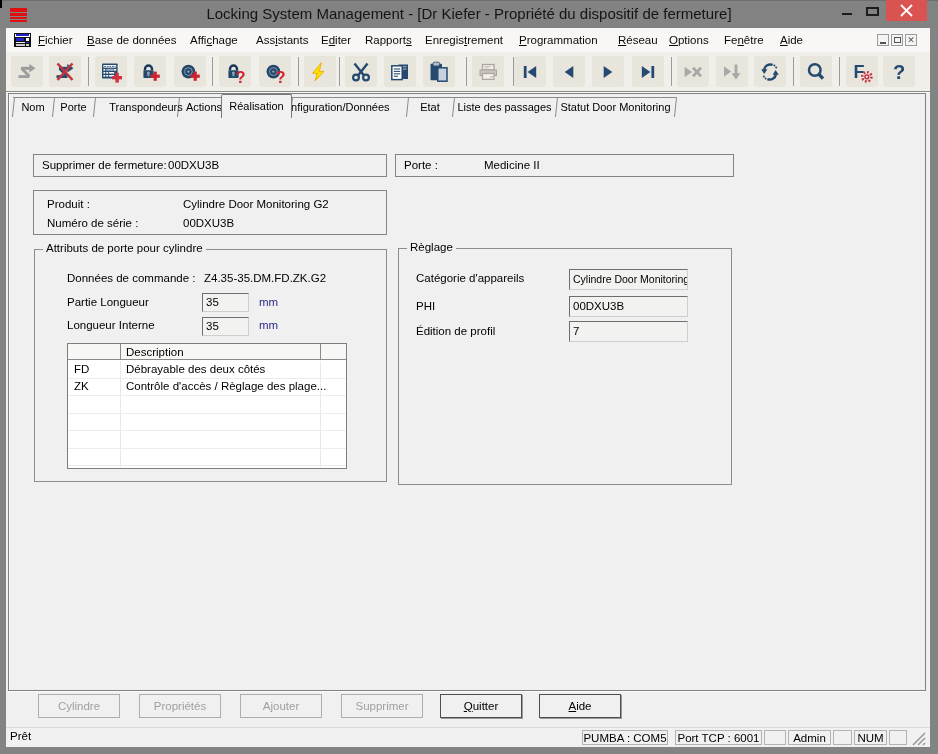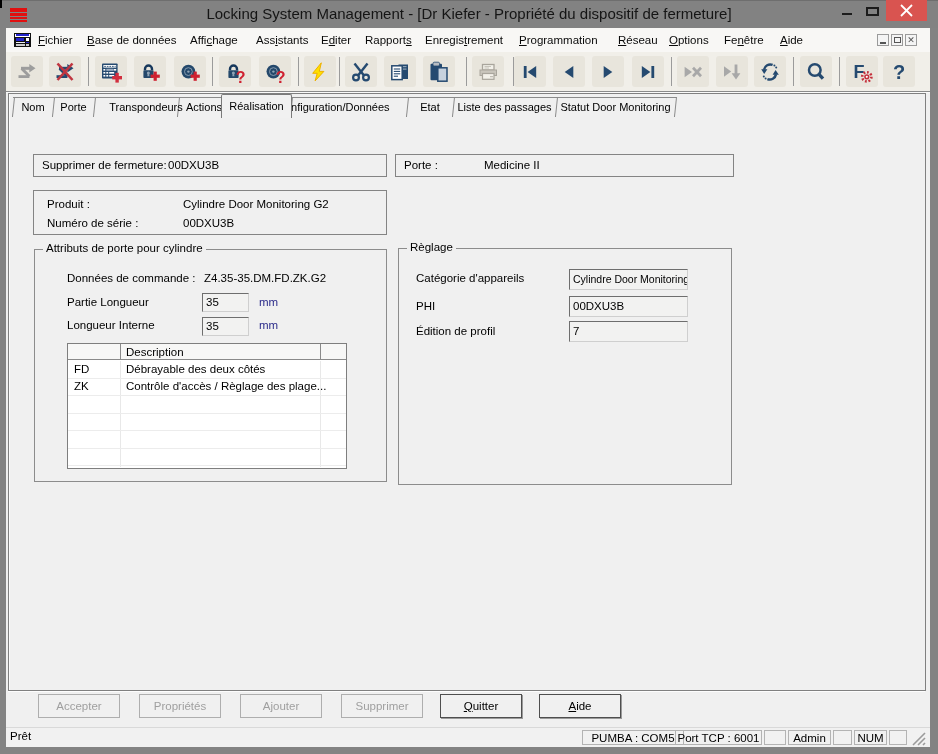--- a/index.html
+++ b/index.html
@@ -409,30 +409,30 @@
 <div class="grp" style="left:398px;top:248px;width:334px;height:237px">
     <b>Règlage</b>
   </div>
 <div class="lbl" style="left:416px;top:272px">Catégorie d'appareils</div>
 <div class="inp" style="left:569px;top:269px;width:119px;height:21px;line-height:19px;font-size:10.5px">Cylindre Door Monitoring</div>
 <div class="lbl" style="left:416px;top:300px">PHI</div>
 <div class="inp" style="left:569px;top:296px;width:119px;height:21px;line-height:19px">00DXU3B</div>
 <div class="lbl" style="left:416px;top:325px">Édition de profil</div>
 <div class="inp" style="left:569px;top:321px;width:119px;height:21px;line-height:19px">7</div>
 
-<div class="btn dis" style="left:38px">Accepter</div>
+<div class="btn dis" style="left:38px">Cylindre</div>
 <div class="btn dis" style="left:139px">Propriétés</div>
 <div class="btn dis" style="left:240px">Ajouter</div>
 <div class="btn dis" style="left:341px">Supprimer</div>
 <div class="btn en" style="left:440px"><u>Q</u>uitter</div>
 <div class="btn en" style="left:539px"><u>A</u>ide</div>
 
 <div class="abs" id="statusbar">
   <div class="abs" style="left:4px;top:2px">Prêt</div>
-  <div class="pane" style="left:576px;width:102px">PUMBA : COM5</div>
+  <div class="pane" style="left:576px;width:86px">PUMBA : COM5</div>
   <div class="pane" style="left:669px;width:87px">Port TCP : 6001</div>
   <div class="pane" style="left:758px;width:22px"></div>
   <div class="pane" style="left:782px;width:43px">Admin</div>
   <div class="pane" style="left:827px;width:19px"></div>
   <div class="pane" style="left:848px;width:33px">NUM</div>
   <div class="pane" style="left:883px;width:18px"></div>
   <svg class="abs" style="left:905px;top:3px" width="15" height="15">
       <g stroke="#9b9b9b" stroke-width="1.6">
         <path d="M14 2 L2 14"></path>
         <path d="M14 7 L7 14"></path>

